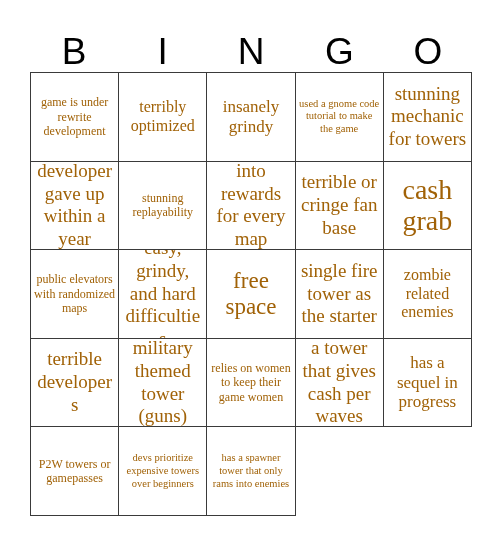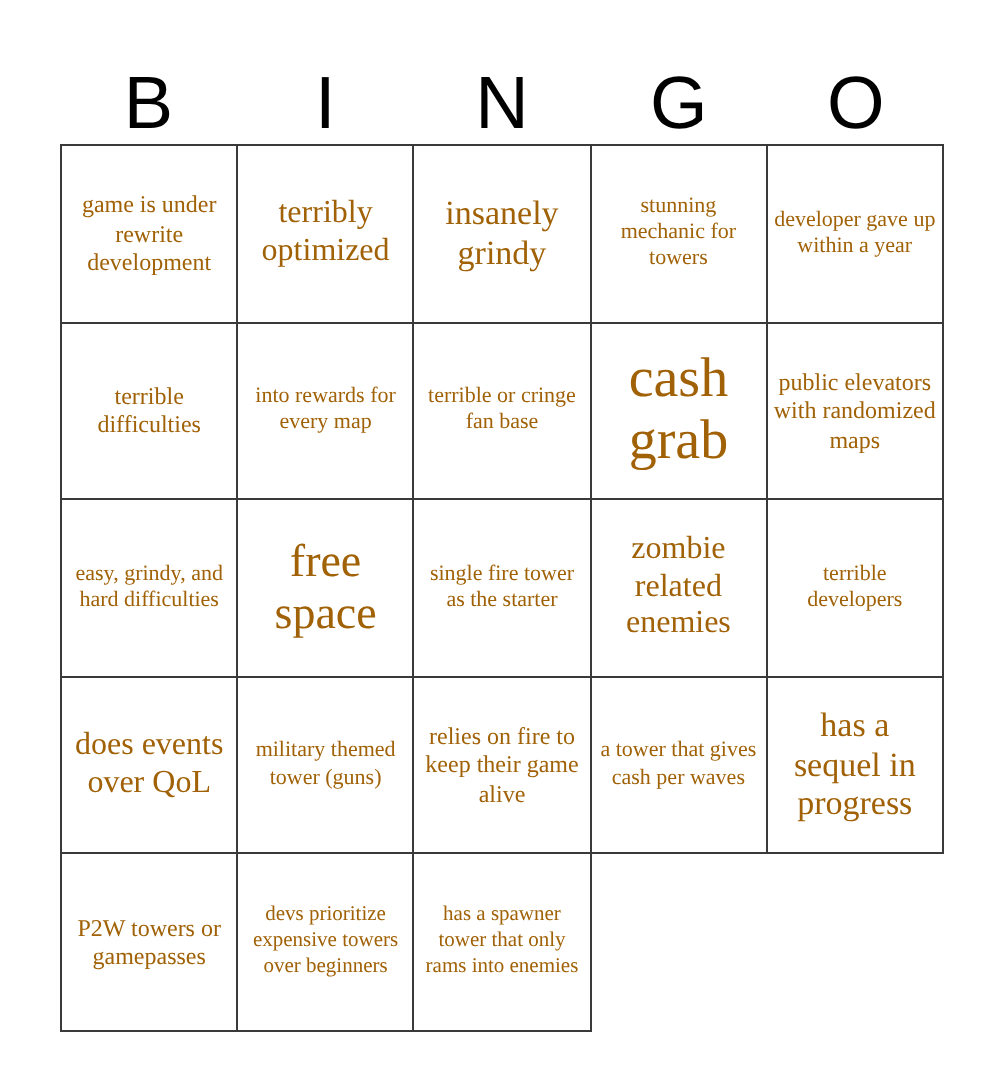--- a/index.html
+++ b/index.html
@@ -80,21 +80,21 @@
     text-align: center;
     line-height: 1.16;
     word-wrap: break-word;
     color: #a16207;
     font-family: Liberation Serif, serif;
   }
 
   
   .size-xs  { font-size: 10.5px; line-height: 1.22; }
   .size-sm  { font-size: 12px;   line-height: 1.2; }
-  .size-md  { font-size: 11px; line-height: 1.2; }
+  .size-md  { font-size: 19px; line-height: 1.2; }
   .size-lg  { font-size: 16px;   line-height: 1.18; }
   .size-xl  { font-size: 17px;   line-height: 1.16; }
   .size-xxl { font-size: 23px;   line-height: 1.14; }
   .size-huge{ font-size: 28px;   line-height: 1.12; }
 </style>
 </head>
 <body>
 
 <div id="bingo-card">
 
@@ -110,27 +110,30 @@
       <div class="bingo-cell">
         <span class="cell-text size-sm">game is under rewrite development</span>
       </div>
       <div class="bingo-cell">
         <span class="cell-text size-lg">terribly optimized</span>
       </div>
       <div class="bingo-cell">
         <span class="cell-text size-xl">insanely grindy</span>
       </div>
       <div class="bingo-cell">
+        <span class="cell-text size-xs">used a gnome code tutorial to make the game</span>
+      </div>
+      <div class="bingo-cell">
         <span class="cell-text size-md">stunning mechanic for towers</span>
       </div>
       <div class="bingo-cell">
         <span class="cell-text size-md">developer gave up within a year</span>
       </div>
       <div class="bingo-cell">
-        <span class="cell-text size-sm">terrible difficulties</span>
+        <span class="cell-text size-sm">stunning replayability</span>
       </div>
       <div class="bingo-cell">
         <span class="cell-text size-md">into rewards for every map</span>
       </div>
       <div class="bingo-cell">
         <span class="cell-text size-md">terrible or cringe fan base</span>
       </div>
       <div class="bingo-cell">
         <span class="cell-text size-huge">cash grab</span>
       </div>
@@ -146,27 +149,24 @@
       <div class="bingo-cell">
         <span class="cell-text size-md">single fire tower as the starter</span>
       </div>
       <div class="bingo-cell">
         <span class="cell-text size-lg">zombie related enemies</span>
       </div>
       <div class="bingo-cell">
         <span class="cell-text size-md">terrible developers</span>
       </div>
       <div class="bingo-cell">
-        <span class="cell-text size-lg">does events over QoL</span>
-      </div>
-      <div class="bingo-cell">
         <span class="cell-text size-md">military themed tower (guns)</span>
       </div>
       <div class="bingo-cell">
-        <span class="cell-text size-sm">relies on fire to keep their game alive</span>
+        <span class="cell-text size-sm">relies on women to keep their game women</span>
       </div>
       <div class="bingo-cell">
         <span class="cell-text size-md">a tower that gives cash per waves</span>
       </div>
       <div class="bingo-cell">
         <span class="cell-text size-xl">has a sequel in progress</span>
       </div>
       <div class="bingo-cell">
         <span class="cell-text size-sm">P2W towers or gamepasses</span>
       </div>

